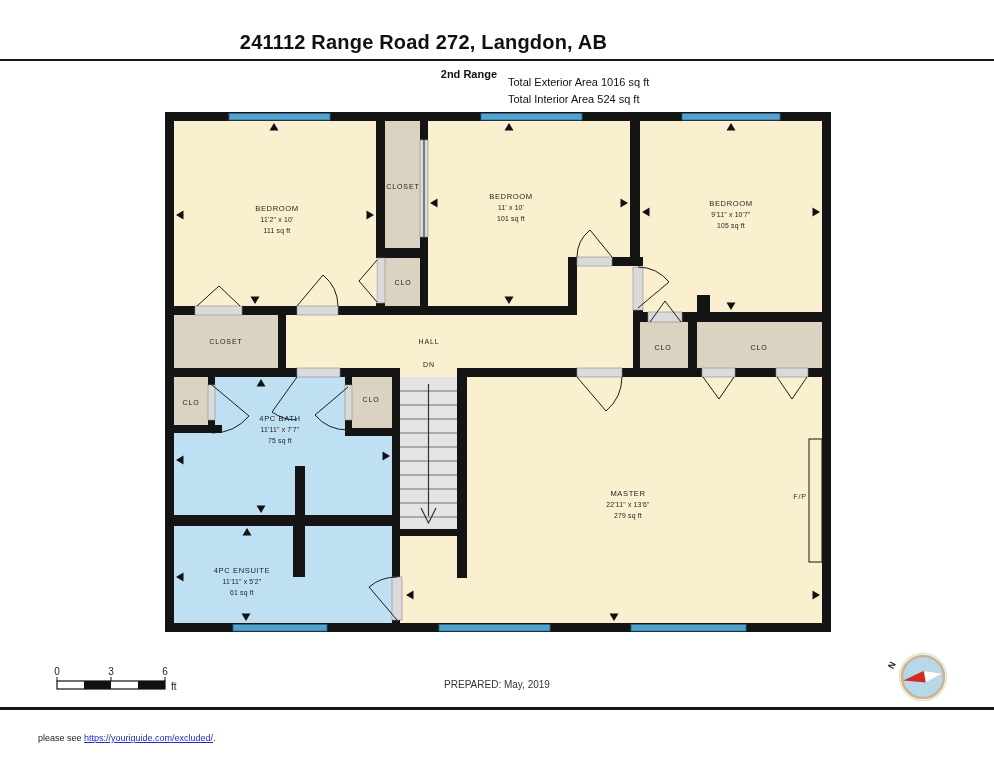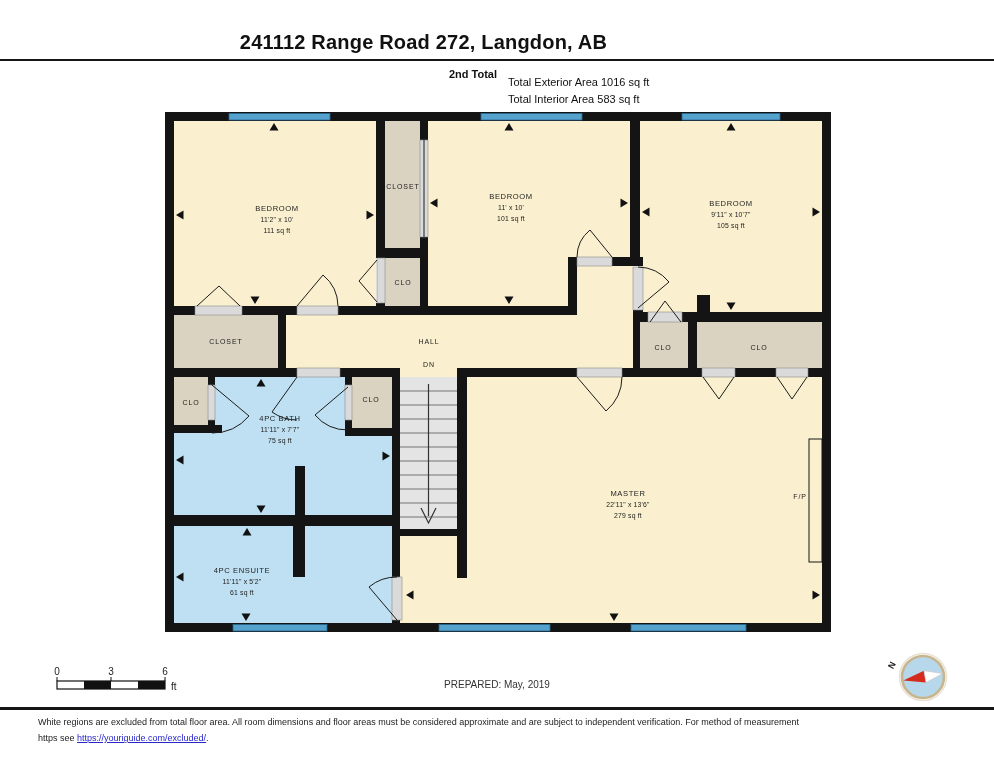--- a/index.html
+++ b/index.html
@@ -32,24 +32,24 @@
   .treads line{stroke:#666;stroke-width:.9;}
   .dimarrows path{fill:#111;}
 </style>
 </head>
 <body>
 
 <div class="page">
 
   <div class="title">241112 Range Road 272, Langdon, AB</div>
   <div class="rule-top"></div>
-  <div class="floor-label">2nd Total</div>
+  <div class="floor-label">2nd Range</div>
   <div class="areas">
     <div>Total Exterior Area 1016 sq ft</div>
-    <div>Total Interior Area 583 sq ft</div>
+    <div>Total Interior Area 524 sq ft</div>
   </div>
 
   <svg class="plan-svg" width="994" height="768" viewBox="0 0 994 768">
 
     <g>
       <rect x="174" y="121" width="202" height="185" fill="#faf0cf"></rect>
       <rect x="428" y="121" width="202" height="136" fill="#faf0cf"></rect>
       <rect x="428" y="257" width="140" height="49" fill="#faf0cf"></rect>
       <rect x="640" y="121" width="182" height="191" fill="#faf0cf"></rect>
       <rect x="286" y="315" width="291" height="53" fill="#faf0cf"></rect>
@@ -274,17 +274,17 @@
     <g transform="rotate(-10 43 29)">
       <polygon points="23,29 45,23 45,35" fill="#d42b1e"></polygon>
       <polygon points="63,29 45,23 45,35" fill="#ffffff" stroke="#c9c9c9" stroke-width="0.6"></polygon>
     </g>
     <text x="8" y="21" font-size="9" font-weight="bold" fill="#333" transform="rotate(-62 11 17)">N</text>
   </svg>
 
   <div class="rule-bottom"></div>
 
   <div class="footer">
-    <span>White regions are excluded from total floor area. All room dimensions and floor areas must be considered approximate and are subject to independent verification. For method of measurement</span><br>
-    <span>https see </span><a href="#">https://youriguide.com/excluded/</a><span>.</span>
+    <br>
+    <span>please see </span><a href="#">https://youriguide.com/excluded/</a><span>.</span>
   </div>
 
 </div>
 
 </body></html>

